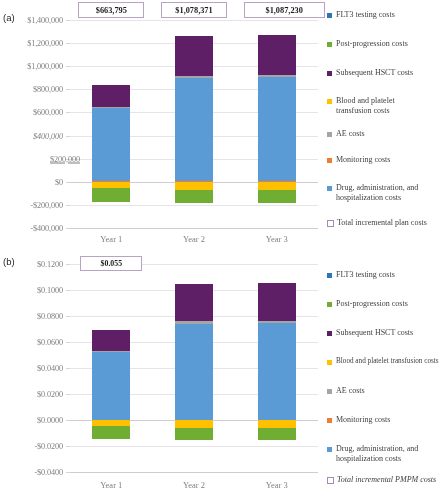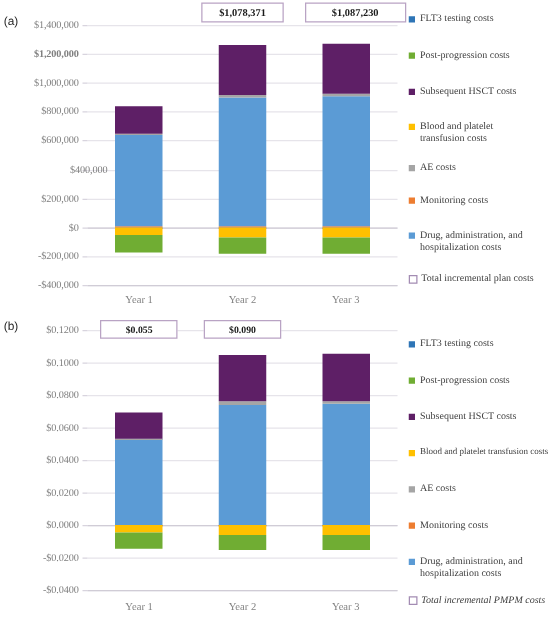--- a/index.html
+++ b/index.html
@@ -56,36 +56,36 @@
 </head>
 <body>
 
 <div class="panel" id="panel-a">
     <div class="panel-tag" style="top: 12px;">(a)</div>
     <div class="gridline" style="left: 70px; width: 248px; top: 20px;"></div>
     <div class="tickmark" style="left: 66px; top: 20px;"></div>
     <div class="ytick" style="top: 20px; width: 61px; right: 385px; text-align: right;">$1,400,000</div>
     <div class="gridline" style="left: 70px; width: 248px; top: 43.1111px;"></div>
     <div class="tickmark" style="left: 66px; top: 43.1111px;"></div>
-    <div class="ytick" style="top: 43.1111px; width: 61px; right: 385px; font-weight: bold;">$1,200,000</div>
+    <div class="ytick" style="top: 43.1111px; width: 61px; right: 385px;">$1,200,000</div>
     <div class="gridline" style="left: 70px; width: 248px; top: 66.2222px;"></div>
     <div class="tickmark" style="left: 66px; top: 66.2222px;"></div>
     <div class="ytick" style="top: 66.2222px; width: 61px; right: 385px;">$1,000,000</div>
     <div class="gridline" style="left: 70px; width: 248px; top: 89.3333px;"></div>
     <div class="tickmark" style="left: 66px; top: 89.3333px;"></div>
     <div class="ytick" style="top: 89.3333px; width: 61px; right: 385px;">$800,000</div>
     <div class="gridline" style="left: 70px; width: 248px; top: 112.444px;"></div>
     <div class="tickmark" style="left: 66px; top: 112.444px;"></div>
     <div class="ytick" style="top: 112.444px; width: 61px; right: 385px;">$600,000</div>
     <div class="gridline" style="left: 70px; width: 248px; top: 135.556px;"></div>
     <div class="tickmark" style="left: 66px; top: 135.556px;"></div>
-    <div class="ytick" style="top: 135.556px; width: 61px; right: 362px;">$400,000</div>
+    <div class="ytick" style="top: 135.556px; width: 61px; right: 385px; font-style: italic;">$400,000</div>
     <div class="gridline" style="left: 70px; width: 248px; top: 158.667px;"></div>
     <div class="tickmark" style="left: 66px; top: 158.667px;"></div>
-    <div class="ytick" style="top: 158.667px; width: 61px; right: 385px;">$200,000</div>
+    <div class="ytick" style="top: 158.667px; width: 61px; right: 368px; text-decoration: underline;">$200,000</div>
     <div class="gridline" style="left: 70px; width: 248px; top: 181.778px;"></div>
     <div class="tickmark" style="left: 66px; top: 181.778px;"></div>
     <div class="ytick" style="top: 181.778px; width: 61px; right: 385px;">$0</div>
     <div class="gridline" style="left: 70px; width: 248px; top: 204.889px;"></div>
     <div class="tickmark" style="left: 66px; top: 204.889px;"></div>
     <div class="ytick" style="top: 204.889px; width: 61px; right: 385px;">-$200,000</div>
     <div class="gridline" style="left: 70px; width: 248px; top: 228px;"></div>
     <div class="tickmark" style="left: 66px; top: 228px;"></div>
     <div class="ytick" style="top: 228px; width: 61px; right: 385px;">-$400,000</div>
     <div class="axisline" style="left: 70px; width: 248px; top: 181.778px;"></div>
@@ -93,20 +93,21 @@
     <div class="bar" style="left: 92.3333px; width: 38px; top: 20px; height: 208px;">
       <div class="seg" style="top: 161.604px; height: 0.8px; background: rgb(46, 117, 182);"></div>
       <div class="seg" style="top: 161.489px; height: 0.8px; background: rgb(237, 125, 49);"></div>
       <div class="seg" style="top: 87.7644px; height: 73.7244px; background: rgb(91, 155, 213);"></div>
       <div class="seg" style="top: 87.4756px; height: 0.8px; background: rgb(165, 165, 165);"></div>
       <div class="seg" style="top: 65.2889px; height: 22.1867px; background: rgb(94, 31, 102);"></div>
       <div class="seg" style="top: 161.778px; height: 6.70222px; background: rgb(255, 192, 0);"></div>
       <div class="seg" style="top: 168.48px; height: 13.1733px; background: rgb(112, 173, 51);"></div>
     </div>
     <div class="xlabel" style="left: 71.3333px; width: 80px; top: 234px;">Year 1</div>
+    <div class="valbox" style="left: 78.3333px; width: 66px; height: 16px; top: 2px; font-size: 8.3px;">$663,795</div>
     <div class="bar" style="left: 175px; width: 38px; top: 20px; height: 208px;">
       <div class="seg" style="top: 161.604px; height: 0.8px; background: rgb(46, 117, 182);"></div>
       <div class="seg" style="top: 161.489px; height: 0.8px; background: rgb(237, 125, 49);"></div>
       <div class="seg" style="top: 58.0667px; height: 103.422px; background: rgb(91, 155, 213);"></div>
       <div class="seg" style="top: 55.8711px; height: 2.19556px; background: rgb(165, 165, 165);"></div>
       <div class="seg" style="top: 16.0044px; height: 39.8667px; background: rgb(94, 31, 102);"></div>
       <div class="seg" style="top: 161.778px; height: 8.43556px; background: rgb(255, 192, 0);"></div>
       <div class="seg" style="top: 170.213px; height: 12.7111px; background: rgb(112, 173, 51);"></div>
     </div>
     <div class="xlabel" style="left: 154px; width: 80px; top: 234px;">Year 2</div>
@@ -202,21 +203,20 @@
     <div class="bar" style="left: 175px; width: 38px; top: 14px; height: 208px;">
       <div class="seg" style="top: 155.87px; height: 0.8px; background: rgb(46, 117, 182);"></div>
       <div class="seg" style="top: 155.74px; height: 0.8px; background: rgb(237, 125, 49);"></div>
       <div class="seg" style="top: 59.54px; height: 96.2px; background: rgb(91, 155, 213);"></div>
       <div class="seg" style="top: 57.46px; height: 2.08px; background: rgb(165, 165, 165);"></div>
       <div class="seg" style="top: 20.41px; height: 37.05px; background: rgb(94, 31, 102);"></div>
       <div class="seg" style="top: 156px; height: 7.93px; background: rgb(255, 192, 0);"></div>
       <div class="seg" style="top: 163.93px; height: 11.96px; background: rgb(112, 173, 51);"></div>
     </div>
     <div class="xlabel" style="left: 154px; width: 80px; top: 230px;">Year 2</div>
-    <div class="valbox" style="left: 163px; width: 62px; height: 15px; top: 6px; font-size: 7.8px;">$0.090</div>
     <div class="bar" style="left: 257.667px; width: 38px; top: 14px; height: 208px;">
       <div class="seg" style="top: 155.87px; height: 0.8px; background: rgb(46, 117, 182);"></div>
       <div class="seg" style="top: 155.74px; height: 0.8px; background: rgb(237, 125, 49);"></div>
       <div class="seg" style="top: 58.89px; height: 96.85px; background: rgb(91, 155, 213);"></div>
       <div class="seg" style="top: 56.81px; height: 2.08px; background: rgb(165, 165, 165);"></div>
       <div class="seg" style="top: 19.11px; height: 37.7px; background: rgb(94, 31, 102);"></div>
       <div class="seg" style="top: 156px; height: 8.06px; background: rgb(255, 192, 0);"></div>
       <div class="seg" style="top: 164.06px; height: 11.96px; background: rgb(112, 173, 51);"></div>
     </div>
     <div class="xlabel" style="left: 236.667px; width: 80px; top: 230px;">Year 3</div>

